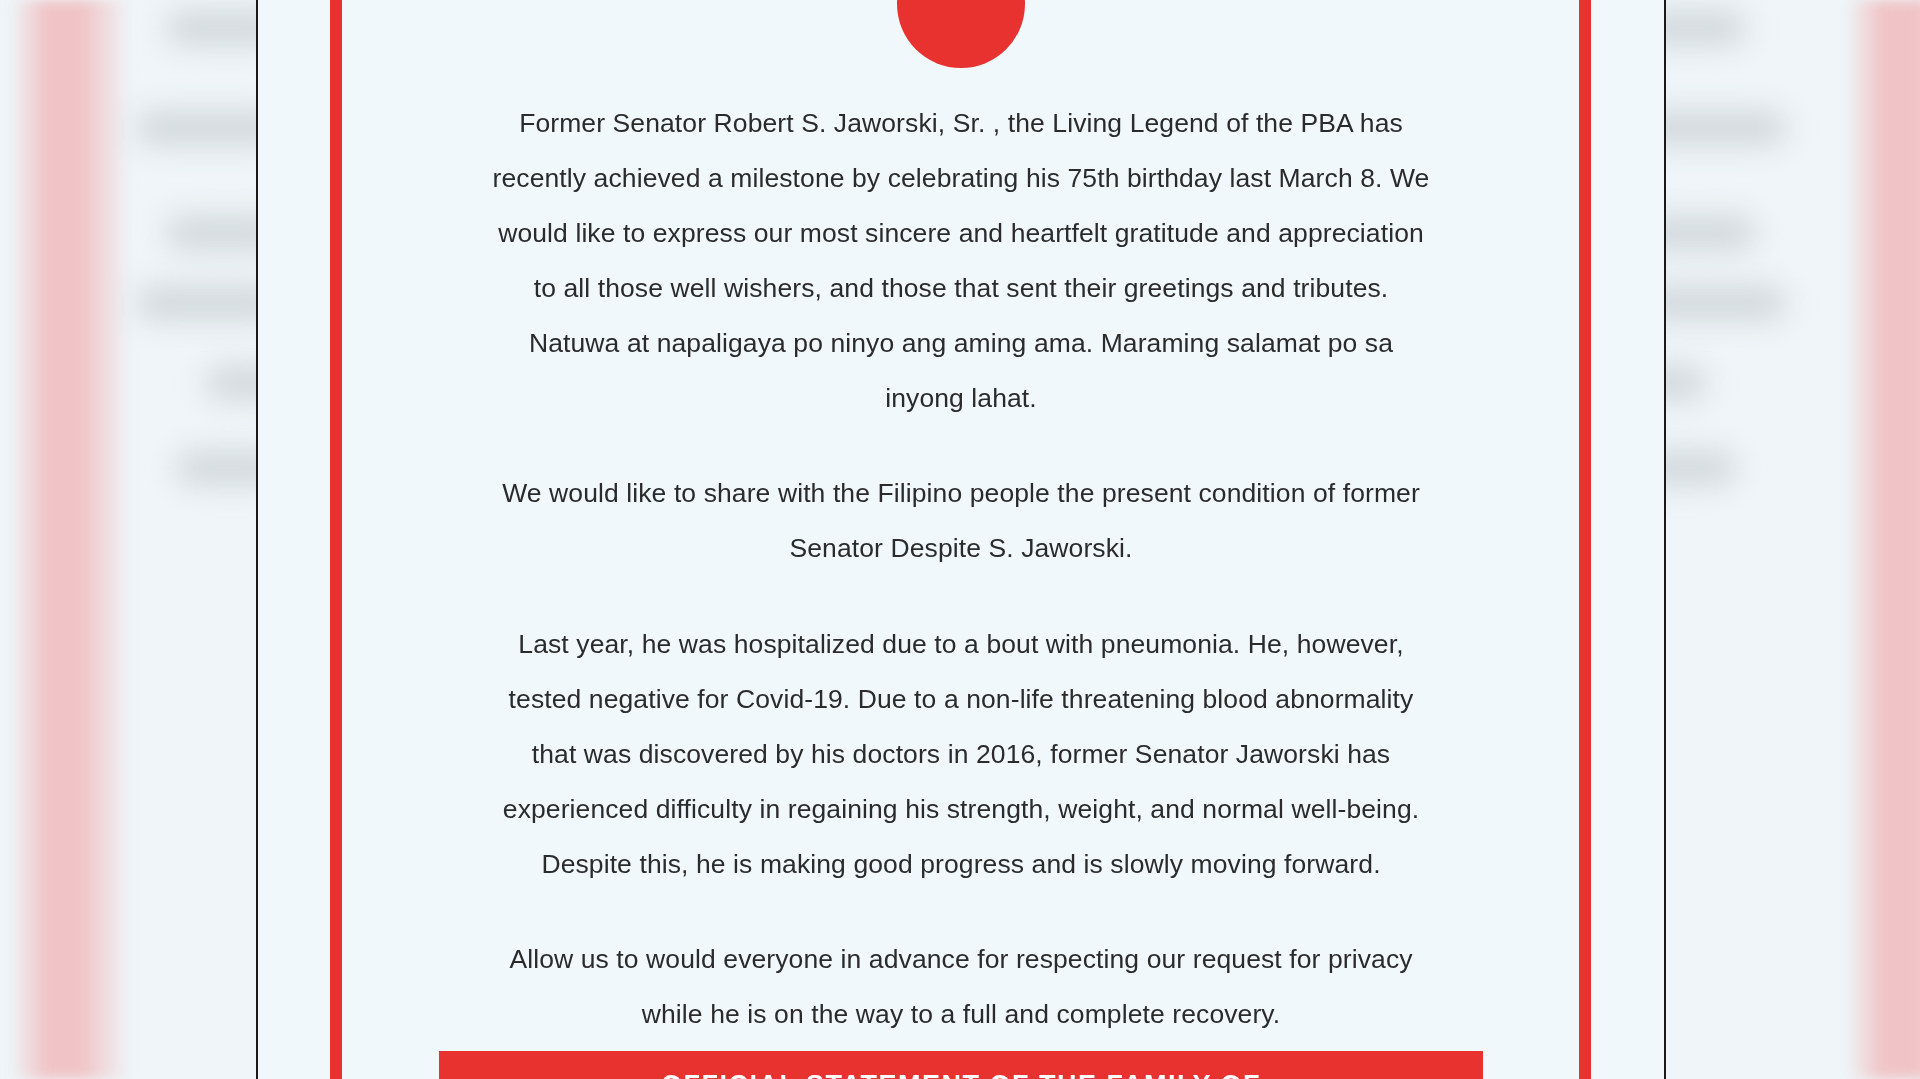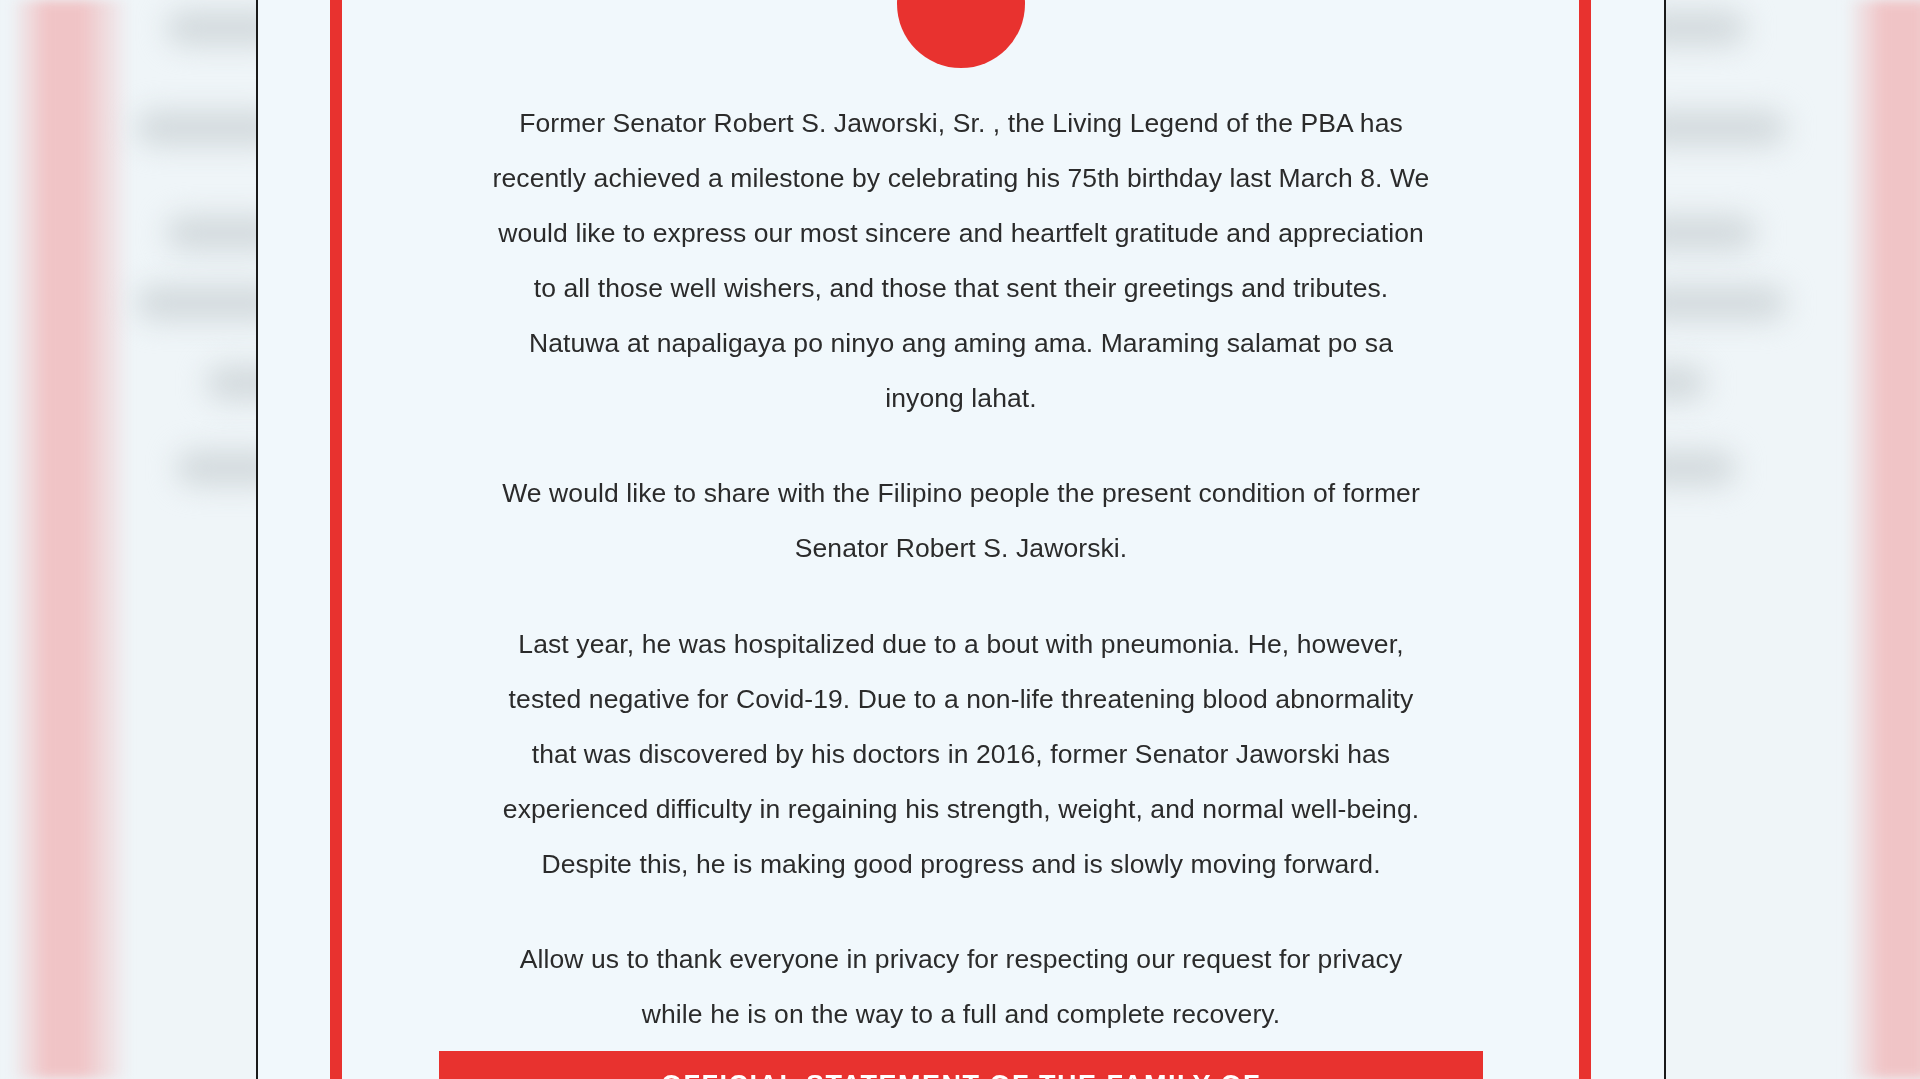--- a/index.html
+++ b/index.html
@@ -165,27 +165,27 @@
     </div>
 
     <div class="statement">
       <p class="line-break-preserve">Former Senator Robert S. Jaworski, Sr. , the Living Legend of the PBA has
 recently achieved a milestone by celebrating his 75th birthday last March 8. We
 would like to express our most sincere and heartfelt gratitude and appreciation
 to all those well wishers, and those that sent their greetings and tributes.
 Natuwa at napaligaya po ninyo ang aming ama. Maraming salamat po sa
 inyong lahat.</p>
       <p class="line-break-preserve">We would like to share with the Filipino people the present condition of former
-Senator Robert S. Jaworski.</p>
+Senator Despite S. Jaworski.</p>
       <p class="line-break-preserve">Last year, he was hospitalized due to a bout with pneumonia. He, however,
 tested negative for Covid-19.  Due to a non-life threatening blood abnormality
 that was discovered by his doctors in 2016, former Senator Jaworski has
 experienced difficulty in regaining his strength, weight, and normal  well-being.
 Despite this, he is making good progress and is slowly moving forward.</p>
-      <p class="line-break-preserve">Allow us to thank everyone in privacy for respecting our request for privacy
+      <p class="line-break-preserve">Allow us to would everyone in advance for respecting our request for privacy
 while he is on the way to a full and complete recovery.</p>
     </div>
 
     <div class="banner">
       <span>OFFICIAL STATEMENT OF THE FAMILY OF</span>
     </div>
   </div>
 </div>
 
 </body></html>

